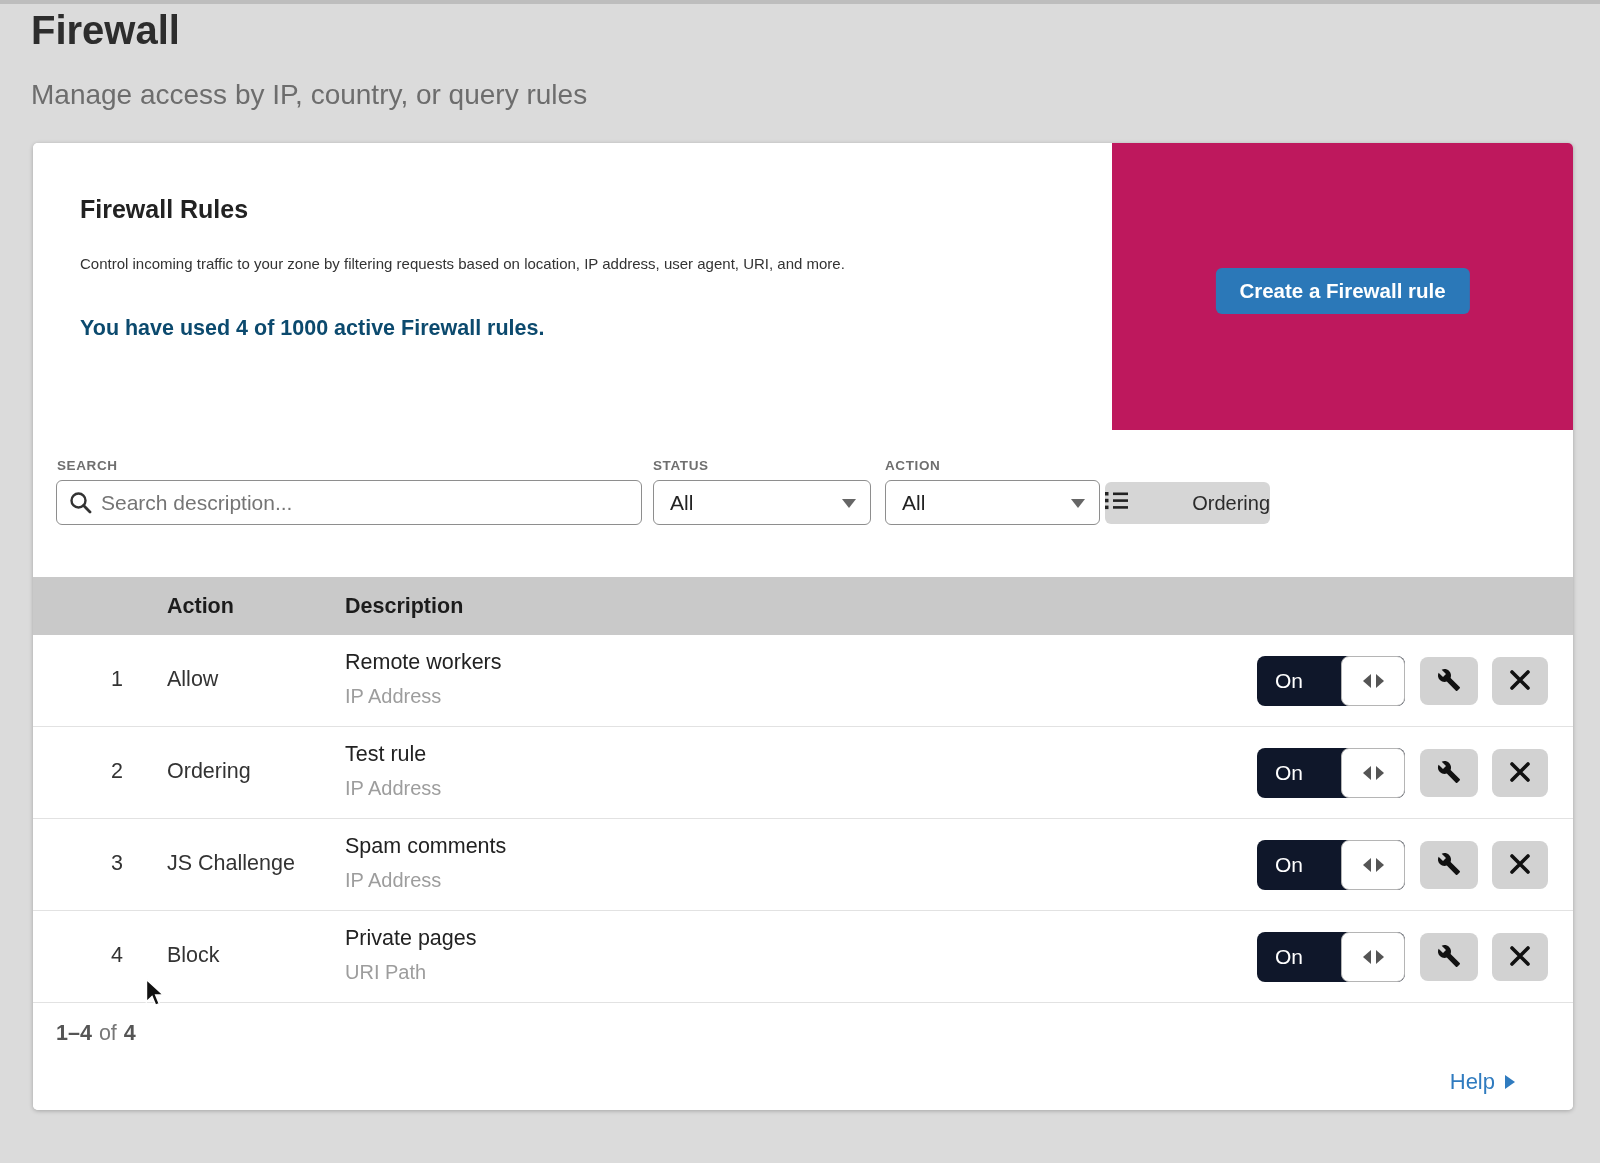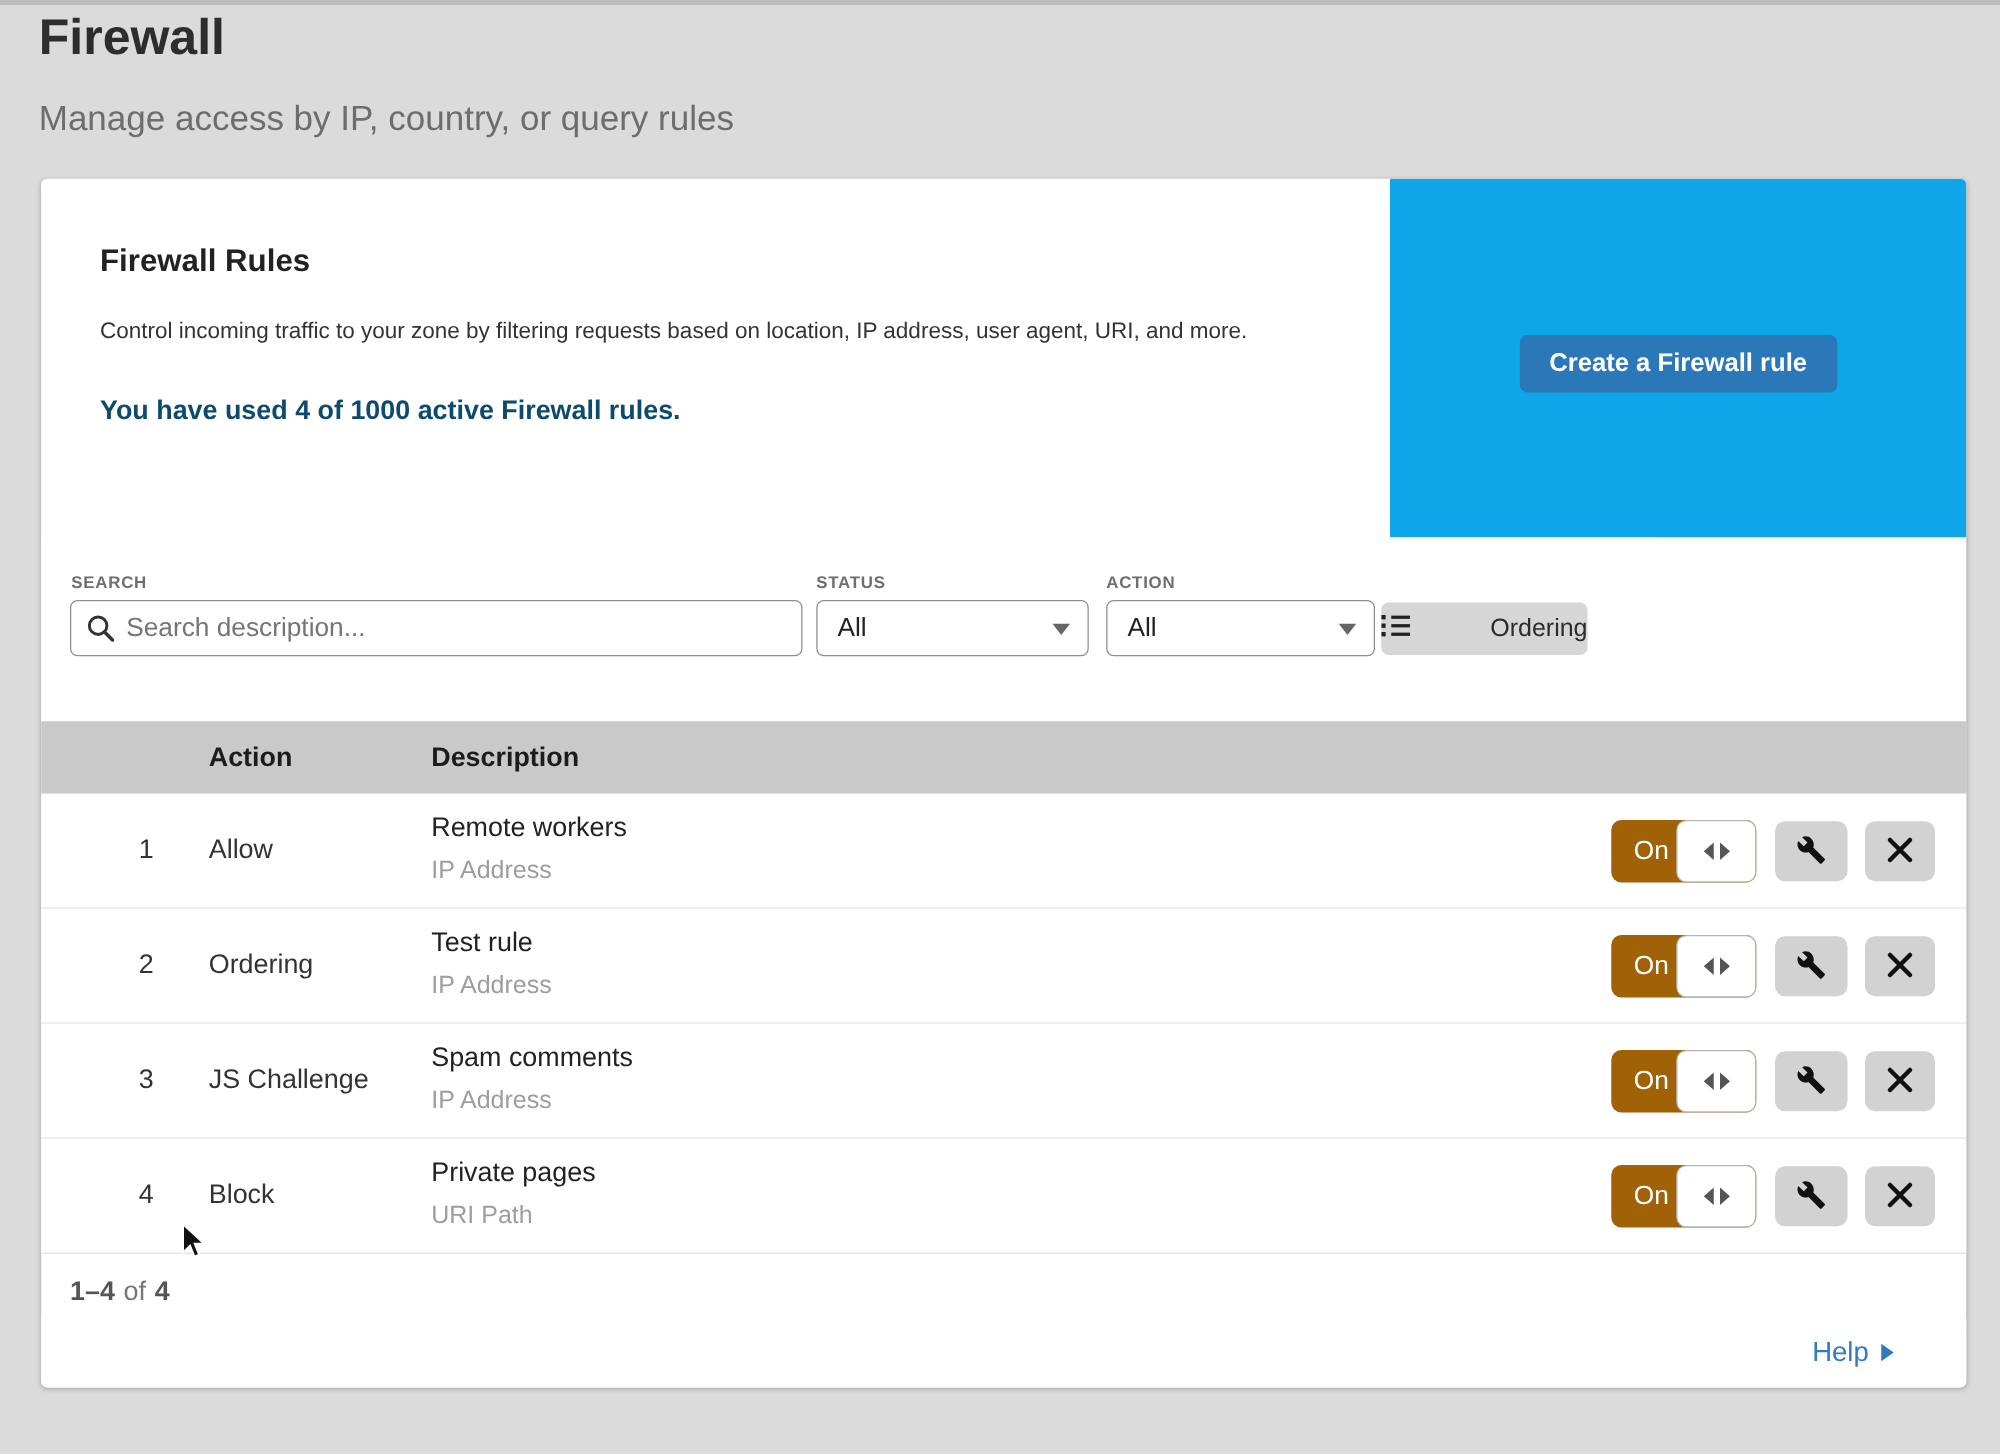--- a/index.html
+++ b/index.html
@@ -22,23 +22,23 @@
   .card {
     position:absolute; left:33px; top:143px; width:1540px; height:967px;
     background:#ffffff; border-radius:5px;
     box-shadow:0 1px 4px rgba(0,0,0,0.25);
   }
 
   
   .card-top { position:absolute; left:0; top:0; width:1540px; height:287px; display:flex; border-radius:5px 5px 0 0; overflow:hidden; }
   .intro { width:1079px; background:#fff; padding:52px 60px 0 47px; }
   .intro h2 { font-size:25px; font-weight:700; color:#222; }
-  .intro p { margin-top:22px; font-size:18px; line-height:36px; color:#333; max-width:960px; }
+  .intro p { margin-top:22px; font-size:15px; line-height:36px; color:#333; max-width:960px; }
   .intro .usage { margin-top:34px; font-size:21.5px; font-weight:700; color:#0c4a6e; }
-  .side-panel { flex:1; background:#0ea5e9; position:relative; }
+  .side-panel { flex:1; background:#be185d; position:relative; }
   .create-btn {
     position:absolute; left:50%; top:125px; transform:translateX(-50%);
     background:#2b78b8; color:#fff; border:none; border-radius:6px;
     font-family:"Liberation Sans",sans-serif;
     font-size:20.5px; font-weight:700; padding:0 24px; height:46px; white-space:nowrap;
     cursor:pointer;
   }
 
   
   .filters { position:absolute; left:0; top:287px; width:1292px; height:147px; background:#fff; }
@@ -92,21 +92,21 @@
   .row-1 { top:492px; } .row-2 { top:584px; } .row-3 { top:676px; } .row-4 { top:768px; }
   .rule-index { position:absolute; left:64px; top:32px; width:40px; text-align:center; font-size:21.5px; color:#333; }
   .rule-action { position:absolute; left:134px; top:32px; font-size:21.5px; color:#333; }
   .rule-title { position:absolute; left:312px; top:15px; font-size:21.5px; color:#222; }
   .rule-subtitle { position:absolute; left:312px; top:50px; font-size:20px; color:#9d9d9d; }
 
   .row-controls {
     position:absolute; right:25px; top:21px; display:flex; align-items:center;
   }
   .toggle {
-    position:relative; width:116px; height:50px; background:#a16207;
+    position:relative; width:148px; height:50px; background:#0f172a;
     border-radius:8px; cursor:pointer; margin-right:15px;
   }
   .toggle-on-label {
     position:absolute; left:0; top:0; width:64px; height:50px;
     display:flex; align-items:center; justify-content:center;
     color:#fff; font-size:21px;
   }
   .toggle-handle {
     position:absolute; right:0; top:0; width:64px; height:50px;
     background:#fff; border:1px solid #b5b5b5; border-radius:8px;

